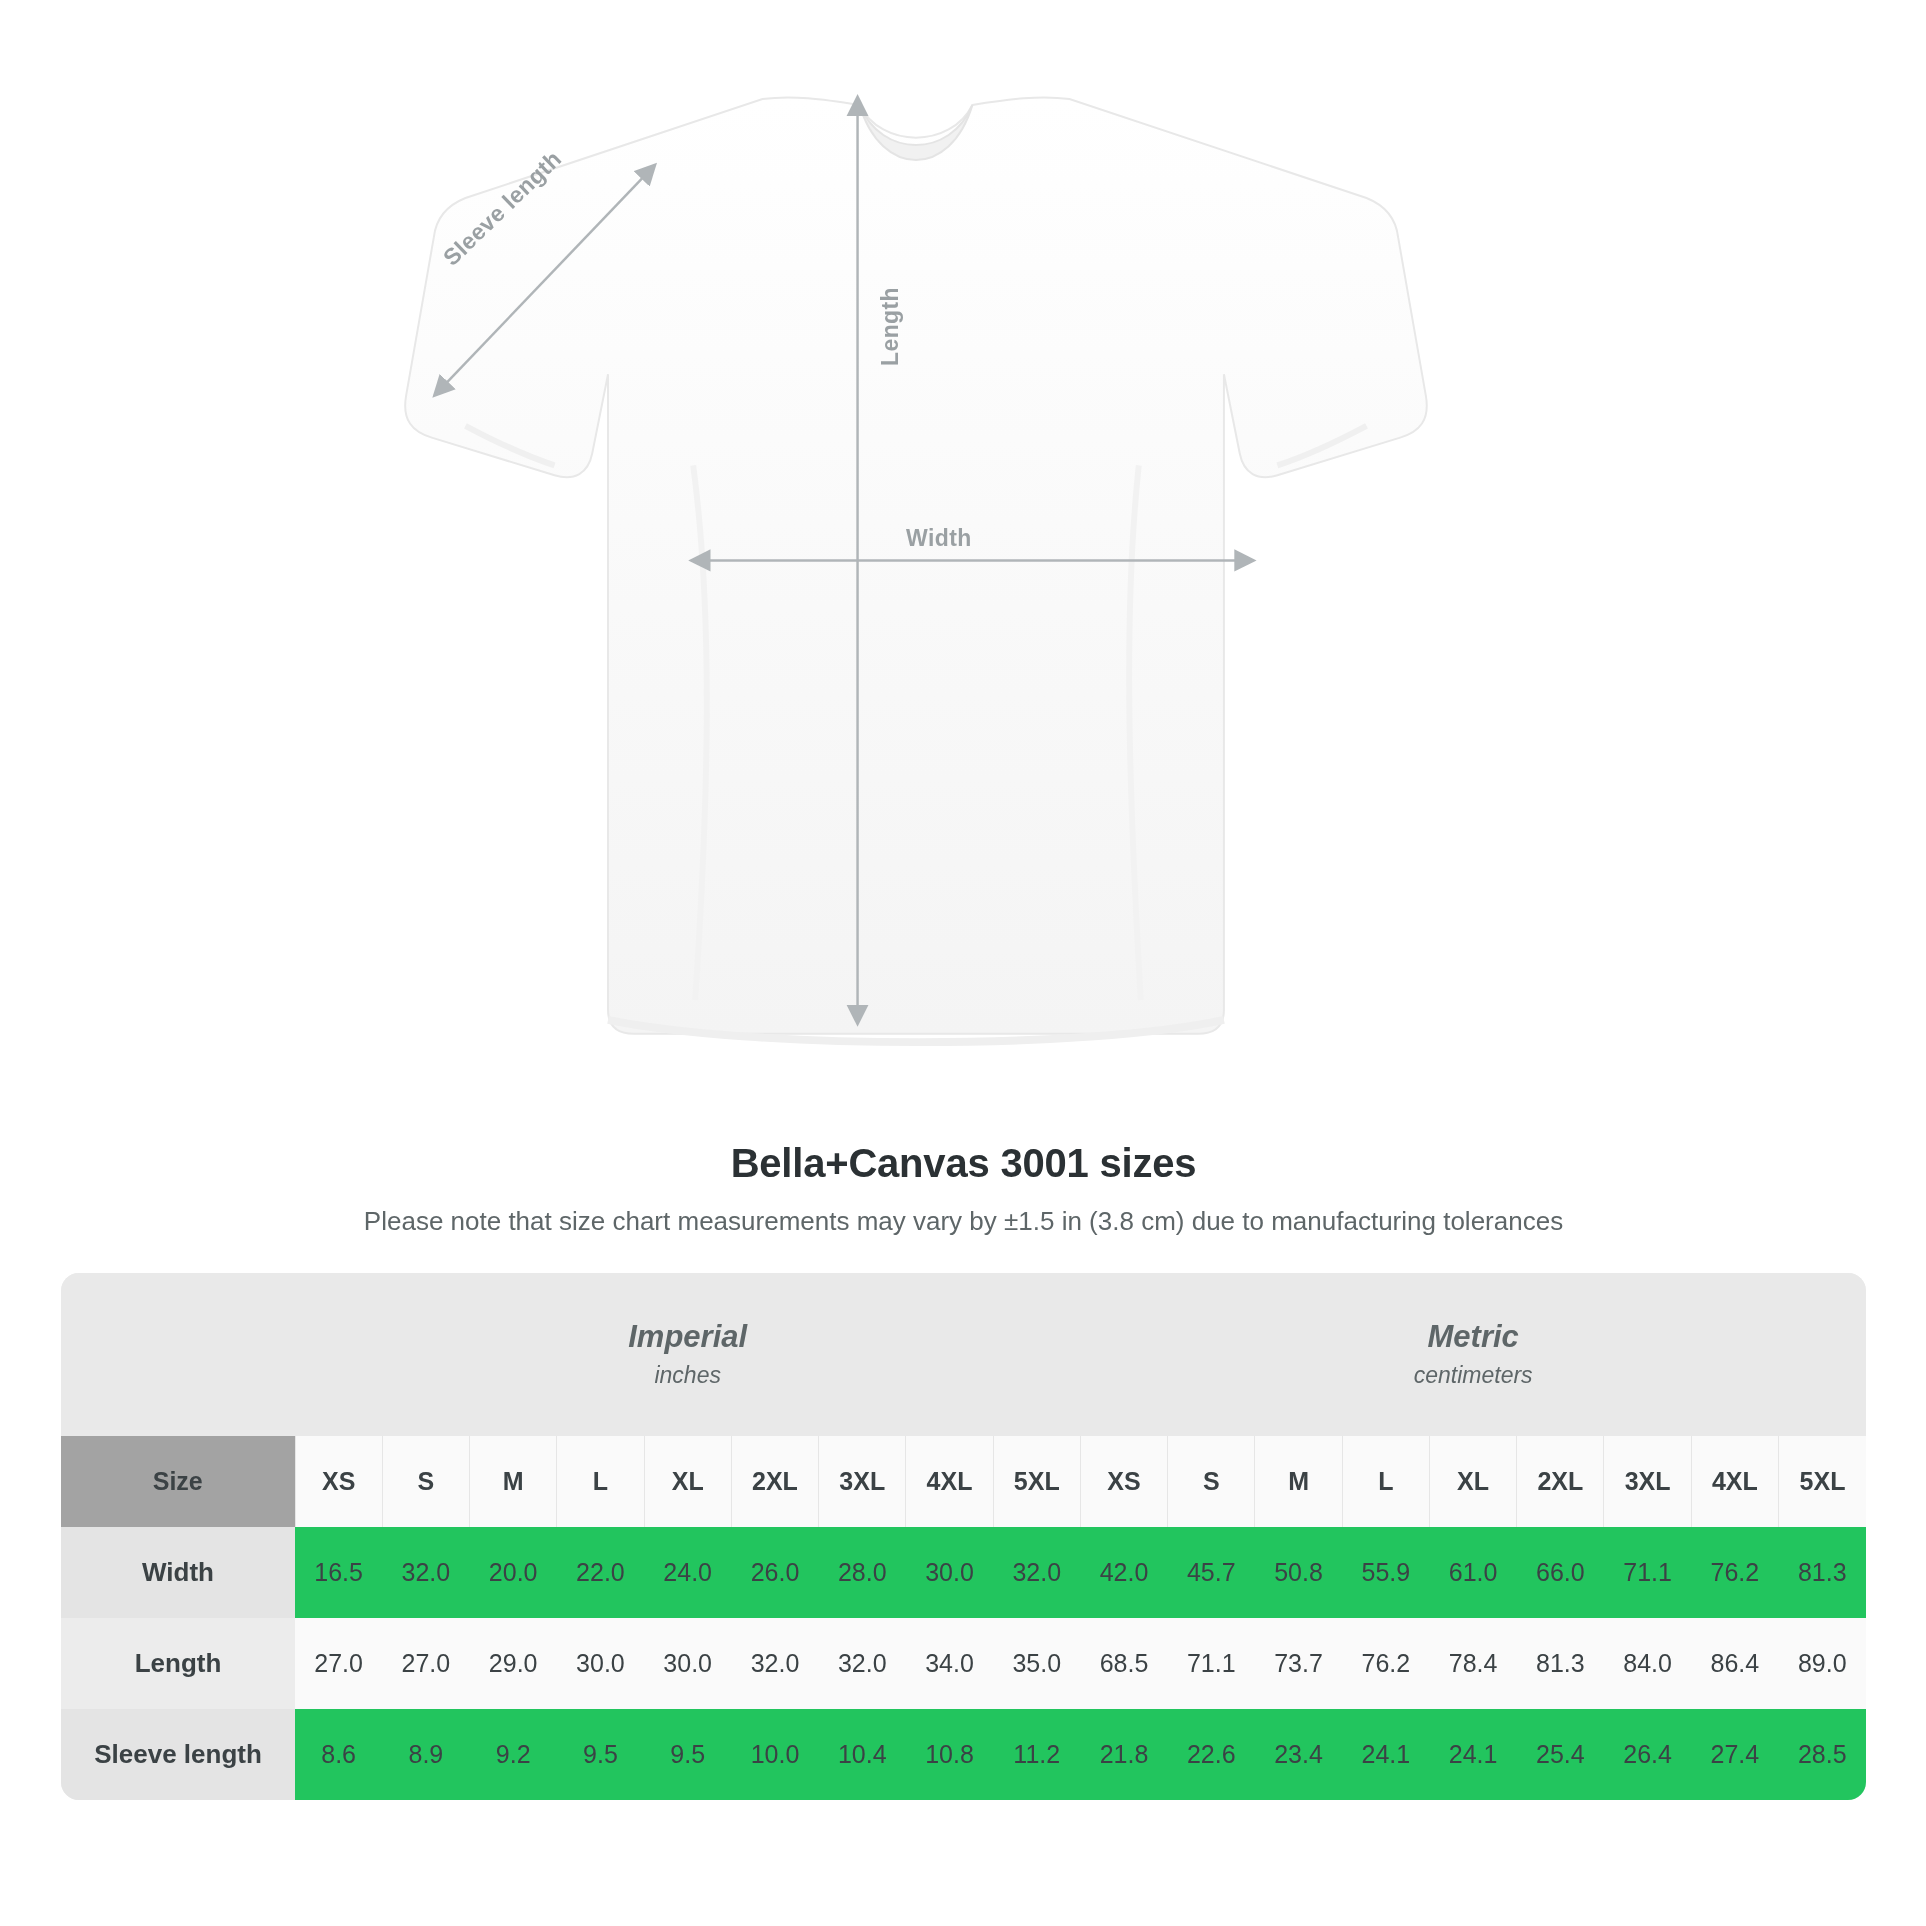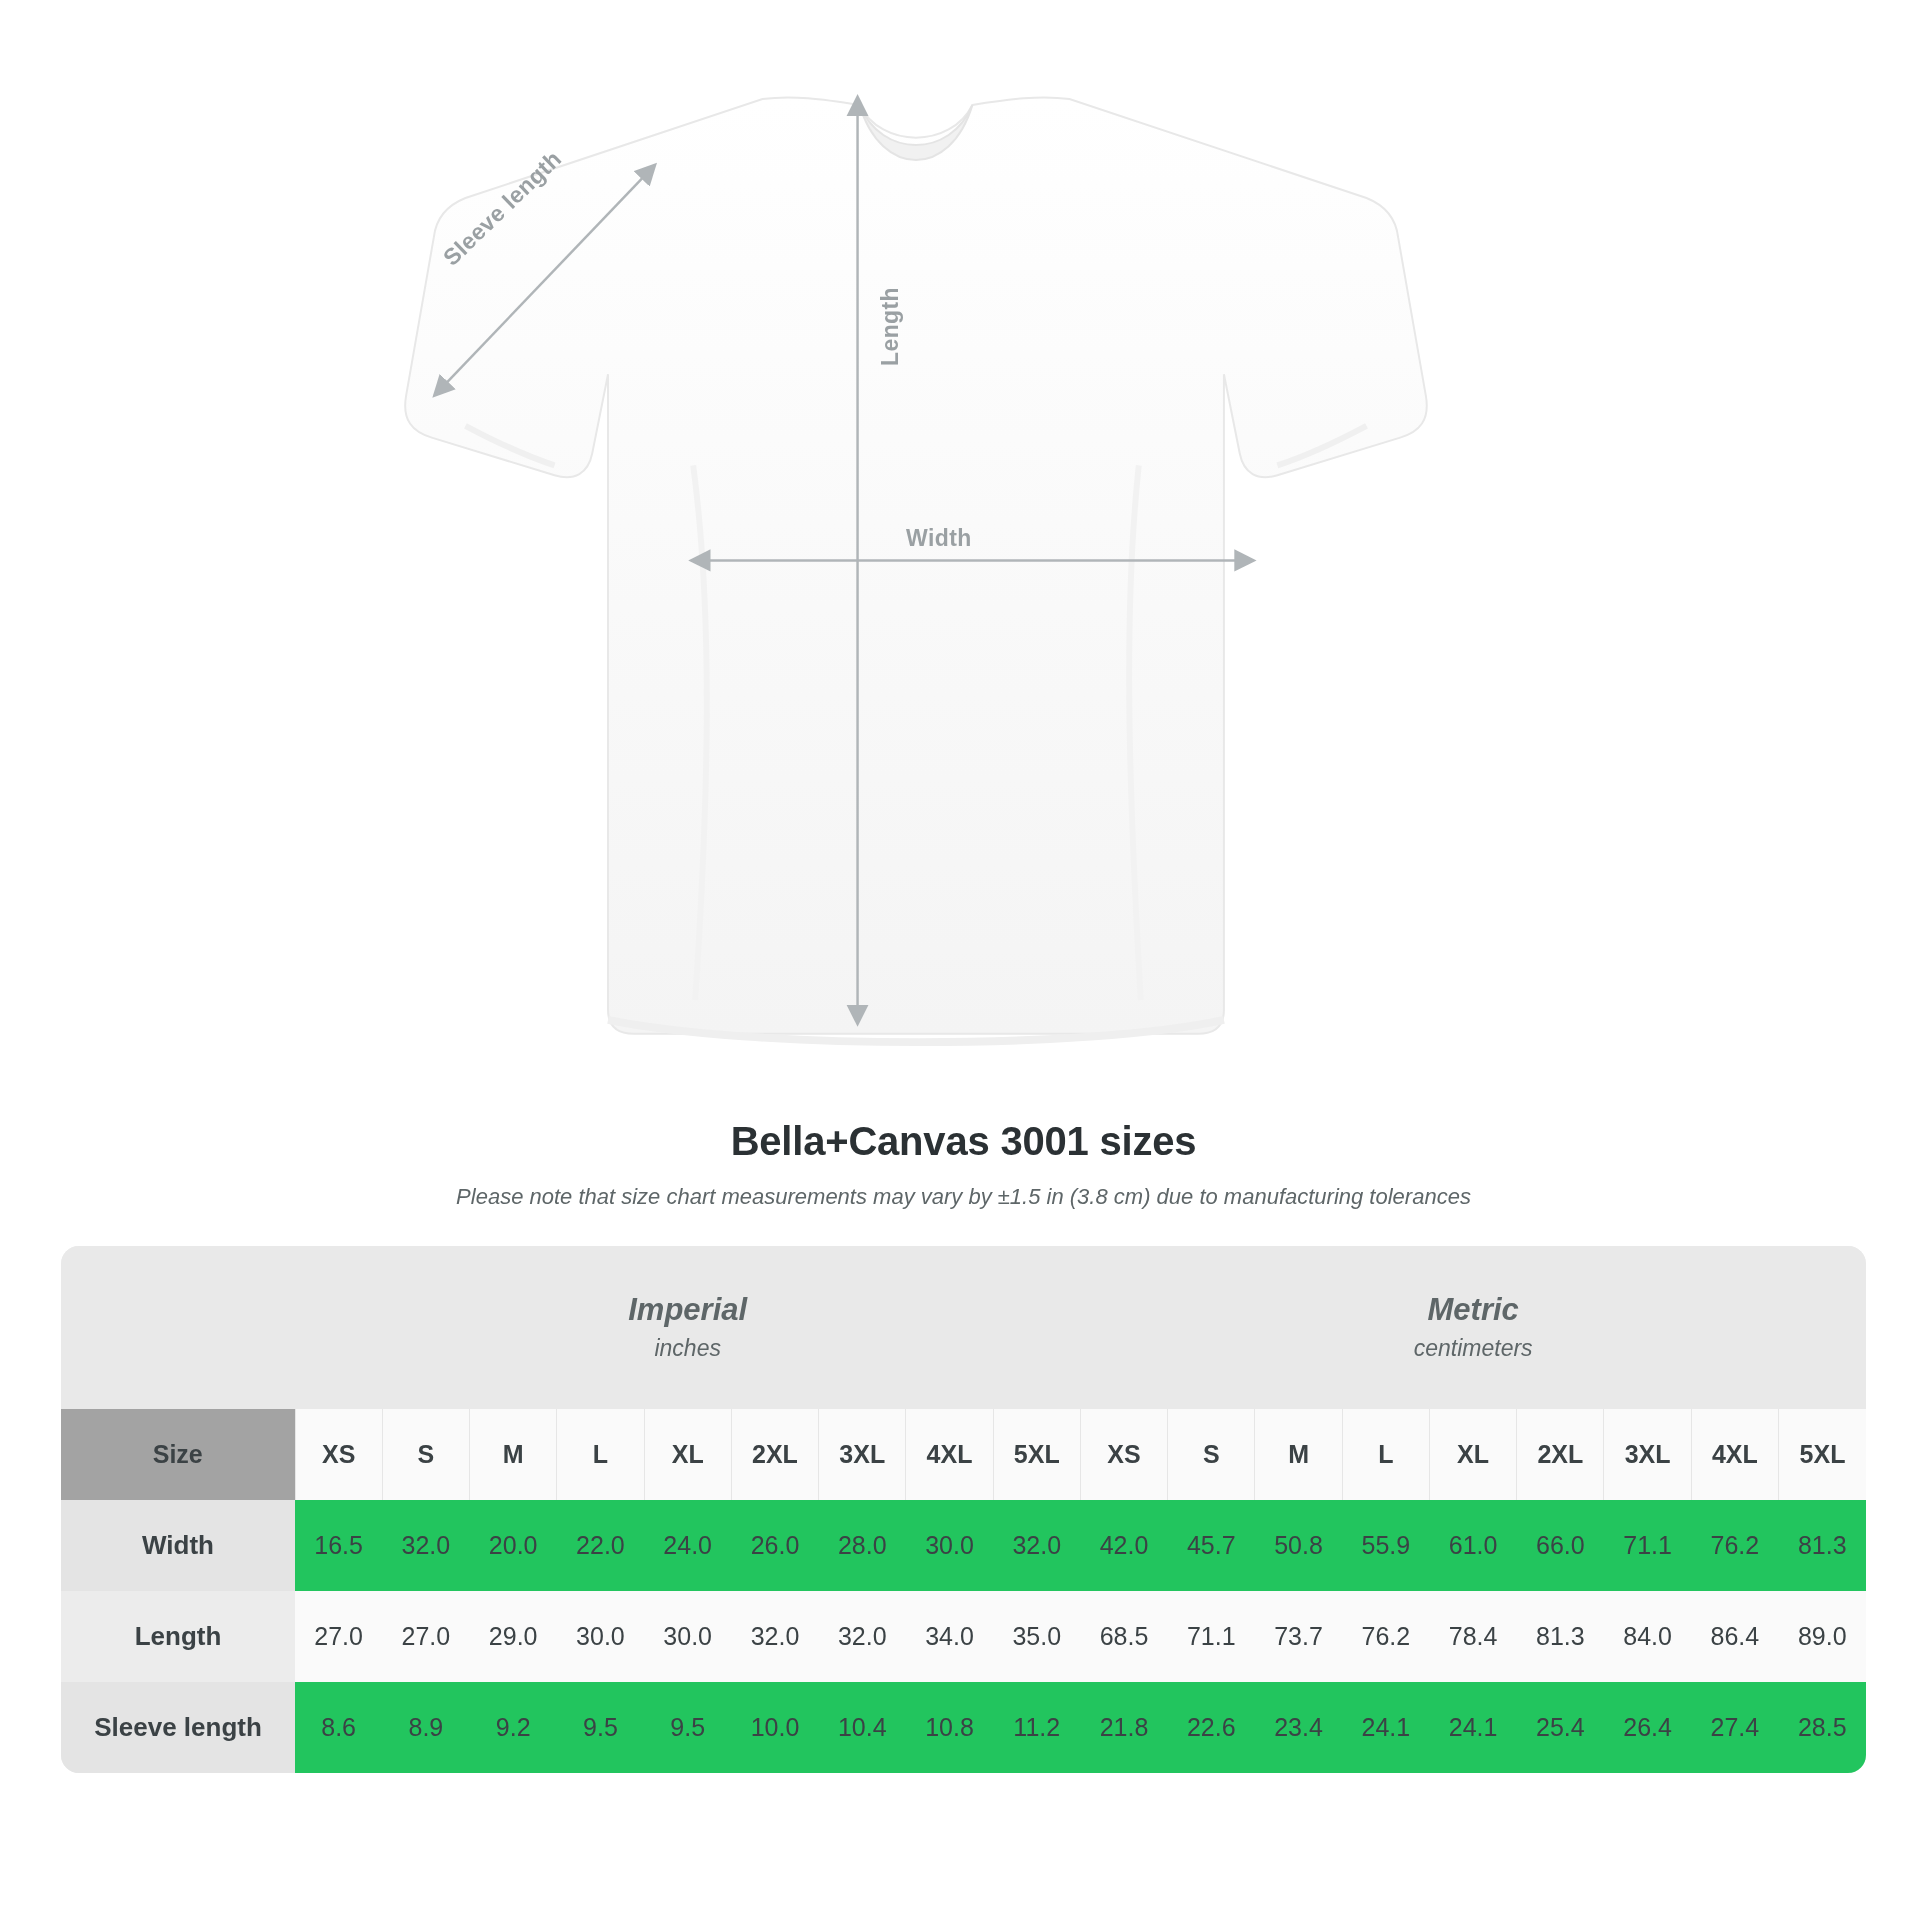--- a/index.html
+++ b/index.html
@@ -48,32 +48,31 @@
     transform-origin: left top;
   }
   .label-width {
     left: 906px;
     top: 525px;
   }
 
   
   .title-block {
     text-align: center;
-    margin-top: 10px;
+    margin-top: 32px;
   }
   .chart-title {
     font-size: 40px;
     font-weight: bold;
     color: #2b3134;
     margin: 0;
     letter-spacing: -0.2px;
   }
   .chart-note {
-    font-size: 22px;
-    font-style: italic;
+    font-size: 26px;
     color: #5e6668;
     margin-top: 20px;
   }
 
   
   .table-wrap {
     margin: 36px 61px 0 61px;
     border-radius: 18px;
     overflow: hidden;
     background: #ececec;

